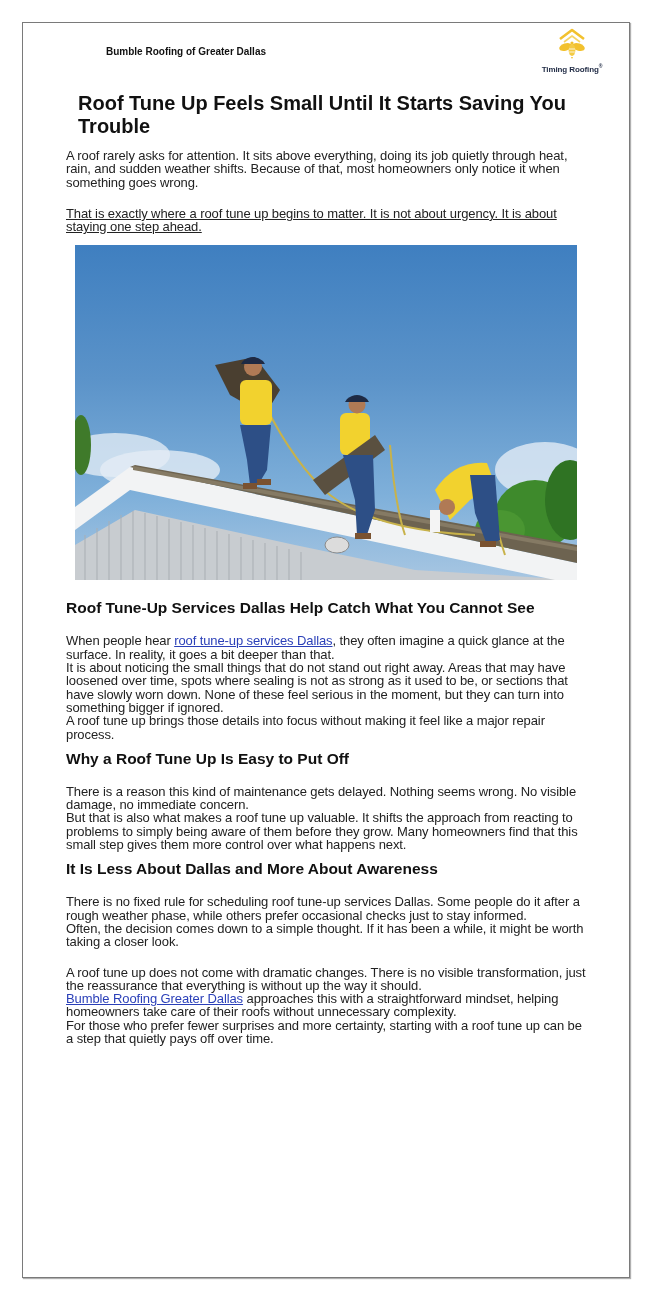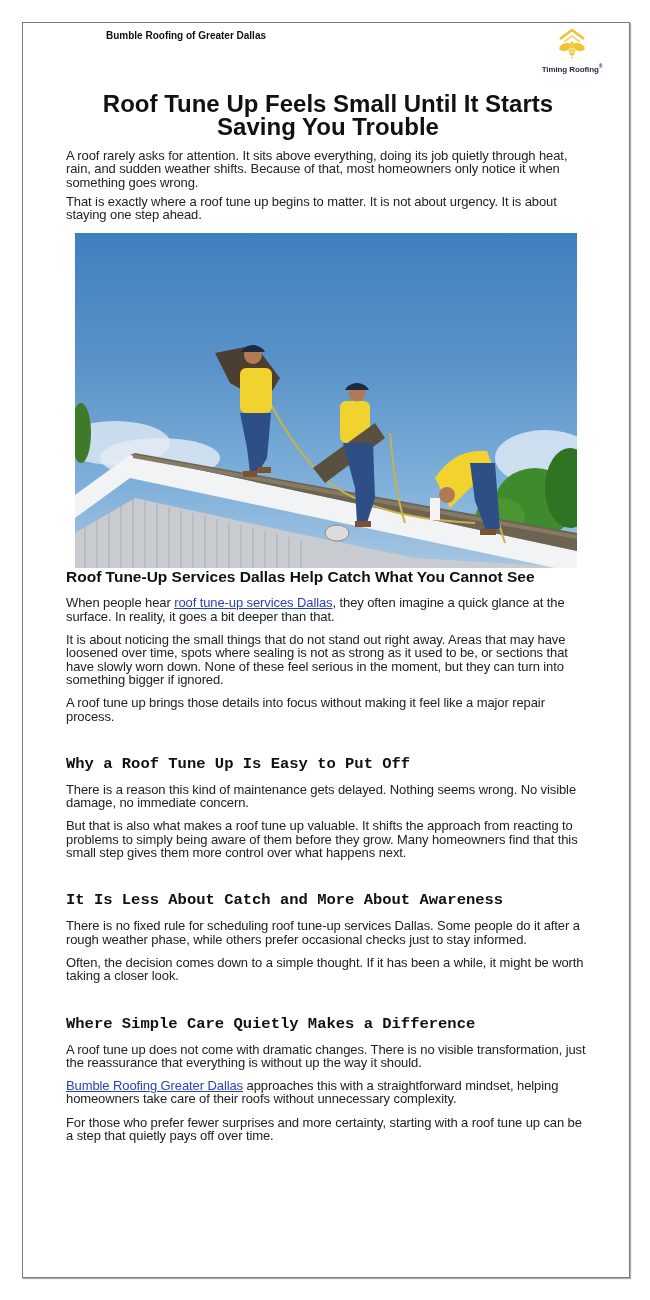--- a/index.html
+++ b/index.html
@@ -17,21 +17,21 @@
       top: 22px;
       width: 608px;
       height: 1256px;
       border: 1px solid #7a7a7a;
       box-shadow: 1px 1px 1px #b0b0b0;
       background: #fff;
     }
     .header-company {
       position: absolute;
       left: 43px;
-      top: 7px;
+      top: 23px;
       font-size: 10px;
       font-weight: bold;
       color: #111;
       padding-left: 40px;
     }
     .logo {
       position: absolute;
       left: 508px;
       top: 4px;
       width: 82px;
@@ -48,54 +48,54 @@
       white-space: nowrap;
     }
     .logo-text sup { font-size: 5px; }
     .content {
       position: absolute;
       left: 43px;
       top: 69px;
       width: 524px;
     }
     h1 {
-      font-size: 24px;
-      font-weight: bold;
-      text-align: center;
+      font-size: 20px;
+      font-weight: bold;
+      text-align: left;
       line-height: 23px;
       color: #111;
       padding: 0 12px;
     }
     p {
       font-size: 13px;
       line-height: 13.3px;
       color: #222;
       letter-spacing: -0.1px;
     }
     .intro1 { margin-top: 11px; }
-    .intro2 { margin-top: 6px; }
+    .intro2 { margin-top: 18px; text-decoration: underline; }
     .hero {
       margin: 12px 0 0 9px;
       width: 502px;
       height: 335px;
       position: relative;
       overflow: hidden;
       background: linear-gradient(180deg, #3f7fc0 0%, #5b93c9 40%, #7fb0da 75%, #a7c6e2 100%);
     }
     .hero svg { position: absolute; left: 0; top: 0; }
     h2 {
       font-size: 15.5px;
       font-weight: bold;
       color: #111;
       line-height: 18px;
     }
-    .s1 h2 { }
-    .s2 h2, .s3 h2, .s4 h2 { margin-top: 32px; font-family: Liberation Mono, monospace; }
-    .sec p.first { margin-top: 10px; }
-    .sec p.next { margin-top: 10px; }
+    .s1 h2 { margin-top: 19px; }
+    .s2 h2, .s3 h2, .s4 h2 { margin-top: 9px; }
+    .sec p.first { margin-top: 17px; }
+    .sec p.next { }
     a.inline-link {
       color: #2a3fb8;
       text-decoration: underline;
     }
   </style>
 </head>
 <body>
 
 <div class="page">
 
@@ -201,26 +201,25 @@
       <p class="next">A roof tune up brings those details into focus without making it feel like a major repair process.</p>
     </div>
 
     <div class="sec s2">
       <h2>Why a Roof Tune Up Is Easy to Put Off</h2>
       <p class="first">There is a reason this kind of maintenance gets delayed. Nothing seems wrong. No visible damage, no immediate concern.</p>
       <p class="next">But that is also what makes a roof tune up valuable. It shifts the approach from reacting to problems to simply being aware of them before they grow. Many homeowners find that this small step gives them more control over what happens next.</p>
     </div>
 
     <div class="sec s3">
-      <h2>It Is Less About Catch and More About Awareness</h2>
+      <h2>It Is Less About Dallas and More About Awareness</h2>
       <p class="first">There is no fixed rule for scheduling roof tune-up services Dallas. Some people do it after a rough weather phase, while others prefer occasional checks just to stay informed.</p>
       <p class="next">Often, the decision comes down to a simple thought. If it has been a while, it might be worth taking a closer look.</p>
     </div>
 
     <div class="sec s4">
-      <h2>Where Simple Care Quietly Makes a Difference</h2>
       <p class="first">A roof tune up does not come with dramatic changes. There is no visible transformation, just the reassurance that everything is without up the way it should.</p>
       <p class="next"><a class="inline-link" href="#">Bumble Roofing Greater Dallas</a><span> approaches this with a straightforward mindset, helping homeowners take care of their roofs without unnecessary complexity.</span></p>
       <p class="next">For those who prefer fewer surprises and more certainty, starting with a roof tune up can be a step that quietly pays off over time.</p>
     </div>
 
   </div>
 </div>
 
 </body></html>

